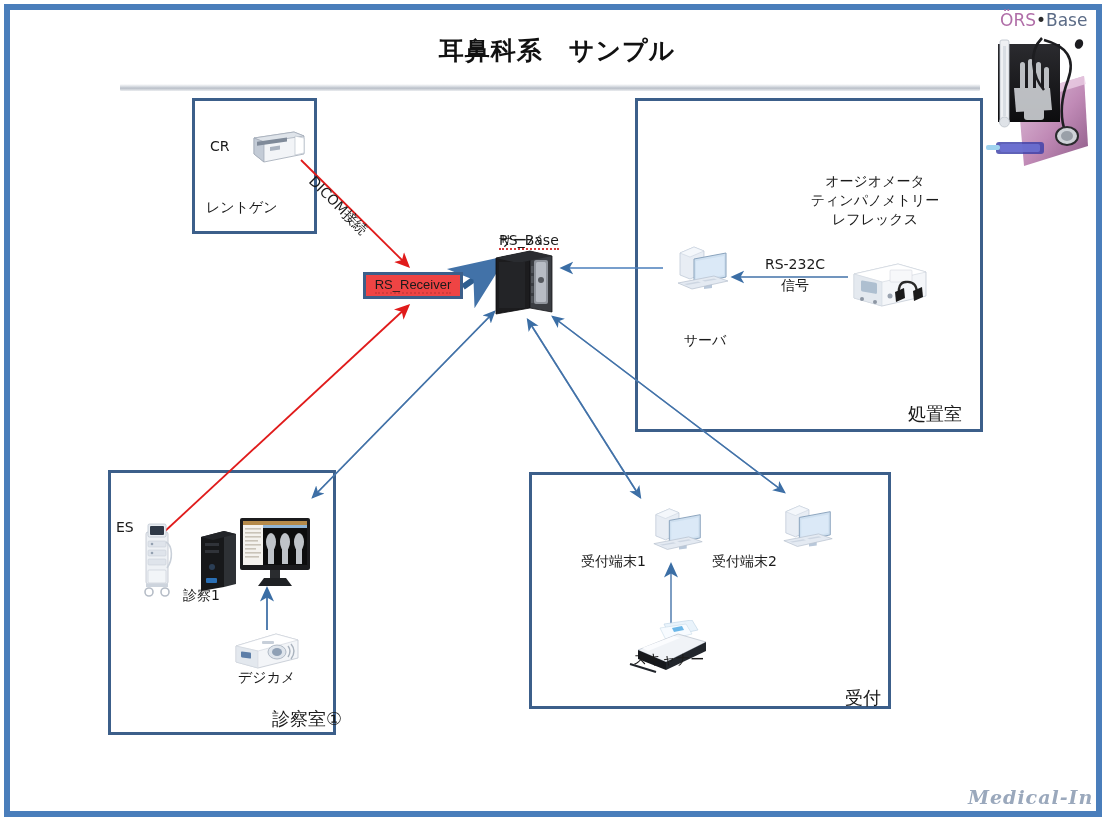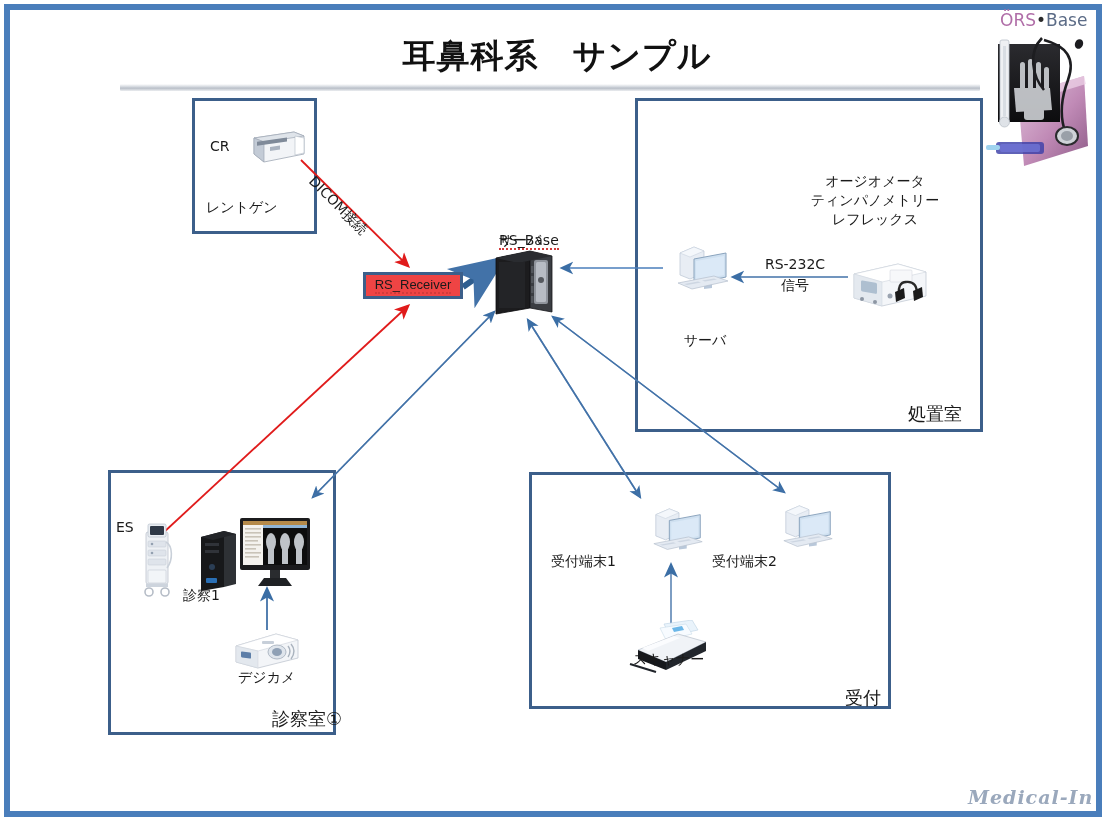--- a/index.html
+++ b/index.html
@@ -18,21 +18,21 @@
     width:1098px;height:813px;
     border:6px solid #4a7ebb;
     box-sizing:border-box;
     background:#ffffff;
   }
 
   
   #title{
     position:absolute;left:0;top:34px;width:1114px;
     text-align:center;
-    font-size:33px;font-weight:bold;color:#111111;
+    font-size:25px;font-weight:bold;color:#111111;
     letter-spacing:1px;
     font-family:"DejaVu Sans","Liberation Sans",sans-serif;
     z-index:30;
   }
   #title-rule{
     position:absolute;left:120px;top:84px;width:860px;height:7px;
     background:linear-gradient(to bottom,#ffffff 0%,#d8dce2 35%,#b9bfc8 60%,#eceef1 100%);
     border-radius:1px;
     z-index:28;
   }
@@ -323,21 +323,21 @@
   <svg class="art" style="left:640px;top:505px;" width="78" height="58" viewBox="0 0 80 60">
     <path d="M16,10 L30,4 L40,8 L40,30 L26,36 L16,32 Z" fill="#e8edf4" stroke="#b9c4d3" stroke-width="0.7"></path>
     <path d="M16,10 L30,4 L40,8 L26,14 Z" fill="#f4f7fb" stroke="#c3ccda" stroke-width="0.5"></path>
     <path d="M30,16 L62,10 L62,34 L30,41 Z" fill="#cfe0f0" stroke="#8aa3bd" stroke-width="1"></path>
     <path d="M32,18 L60,13 L60,32 L32,38 Z" fill="#dbe9f7"></path>
     <path d="M40,41 L48,40 L48,45 L40,46 Z" fill="#b9c8da"></path>
     <path d="M14,40 L50,33 L64,38 L28,46 Z" fill="#e4eaf2" stroke="#b5bfcd" stroke-width="0.7"></path>
     <path d="M20,41 L34,38.5 L37,39.5 L23,42 Z" fill="#cdd6e2"></path>
     <path d="M38,37.5 L50,35.5 L53,36.5 L41,38.5 Z" fill="#cdd6e2"></path>
   </svg>
-  <div class="txt" style="left:551px;top:552px;">受付端末1</div>
+  <div class="txt" style="left:581px;top:552px;">受付端末1</div>
 
   <svg class="art" style="left:770px;top:502px;" width="78" height="58" viewBox="0 0 80 60">
     <path d="M16,10 L30,4 L40,8 L40,30 L26,36 L16,32 Z" fill="#e8edf4" stroke="#b9c4d3" stroke-width="0.7"></path>
     <path d="M16,10 L30,4 L40,8 L26,14 Z" fill="#f4f7fb" stroke="#c3ccda" stroke-width="0.5"></path>
     <path d="M30,16 L62,10 L62,34 L30,41 Z" fill="#cfe0f0" stroke="#8aa3bd" stroke-width="1"></path>
     <path d="M32,18 L60,13 L60,32 L32,38 Z" fill="#dbe9f7"></path>
     <path d="M40,41 L48,40 L48,45 L40,46 Z" fill="#b9c8da"></path>
     <path d="M14,40 L50,33 L64,38 L28,46 Z" fill="#e4eaf2" stroke="#b5bfcd" stroke-width="0.7"></path>
     <path d="M20,41 L34,38.5 L37,39.5 L23,42 Z" fill="#cdd6e2"></path>
     <path d="M38,37.5 L50,35.5 L53,36.5 L41,38.5 Z" fill="#cdd6e2"></path>

